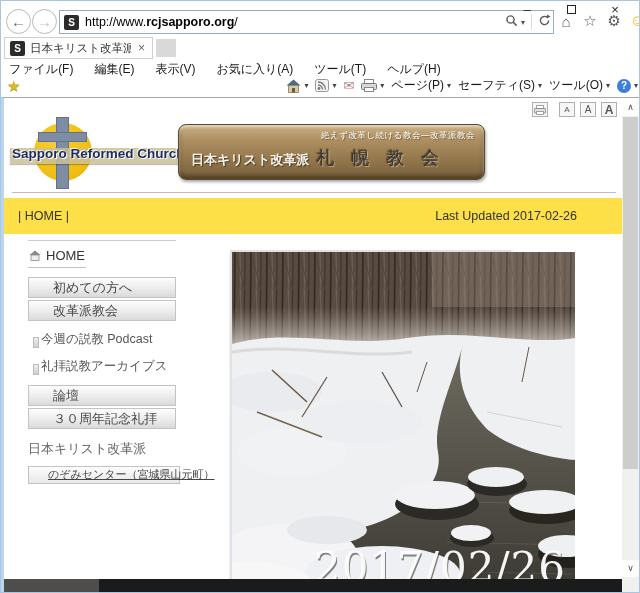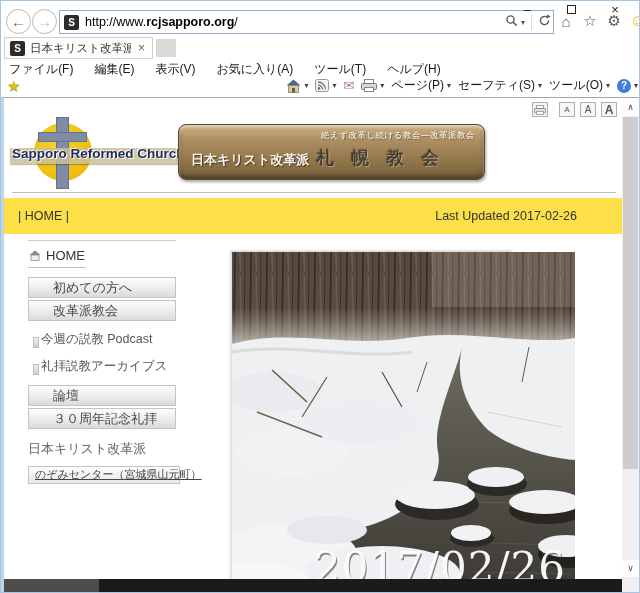--- a/index.html
+++ b/index.html
@@ -95,21 +95,21 @@
   .contentarea { position:relative; height:345px; background:#fff; }
 
   
   .sidebar { position:absolute; left:24px; top:6px; width:152px; }
   .side-topline { width:148px; border-top:1px solid #ccc; margin-bottom:5px; }
   .side-home { display:flex; align-items:center; gap:5px; font-size:13px; color:#333; padding:2px 0 4px 1px; width:58px; border-bottom:1px solid #c2c2c2; margin-bottom:9px; }
   .sbtn { width:148px; height:21px; line-height:19px; background:linear-gradient(#fdfdfd,#ececec 55%,#dadada); border:1px solid #c3c3c3; border-radius:0; font-size:13px; color:#4a4a4a; padding:0 24px; margin-bottom:2px; text-align:left; white-space:nowrap; overflow:hidden; }
   .ssub { display:flex; align-items:flex-end; gap:2px; font-size:12.5px; color:#555; margin:10px 0 10px 5px; white-space:nowrap; }
   .ssub-icon { width:6px; height:11px; background:linear-gradient(#efefef,#cfcfcf); border:1px solid #bdbdbd; flex:0 0 auto; }
   .section-label { font-size:13px; color:#666; margin:11px 0 8px 0; white-space:nowrap; }
-  .sbtn-small { width:152px; height:18px; line-height:15px; background:linear-gradient(#fdfdfd,#e8e8e8); border:1px solid #c3c3c3; font-size:11px; color:#444; text-decoration:underline; padding:0 6px; margin-bottom:9px; text-align:center; white-space:nowrap; }
+  .sbtn-small { width:152px; height:18px; line-height:15px; background:linear-gradient(#fdfdfd,#e8e8e8); border:1px solid #c3c3c3; font-size:11px; color:#444; text-decoration:underline; padding:0 19px; margin-bottom:9px; text-align:center; white-space:nowrap; }
 
   
   .hero { position:absolute; left:226px; top:16px; width:281px; height:342px; border:2px solid #e2e2e2; background:#15803d; box-shadow:2px 3px 4px rgba(0,0,0,0.35); }
   .hero svg { display:block; }
 </style>
 </head>
 <body>
 
 <div class="window">
 

